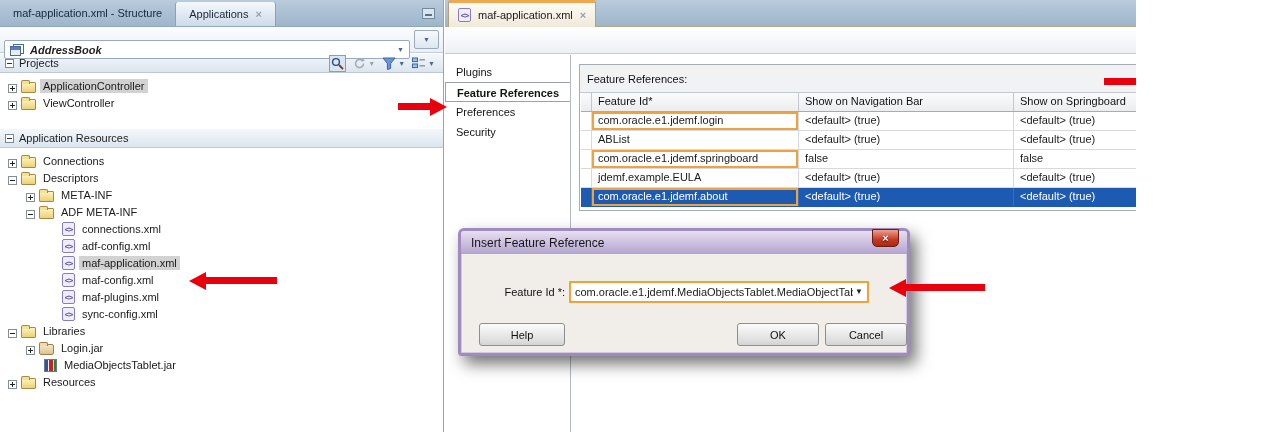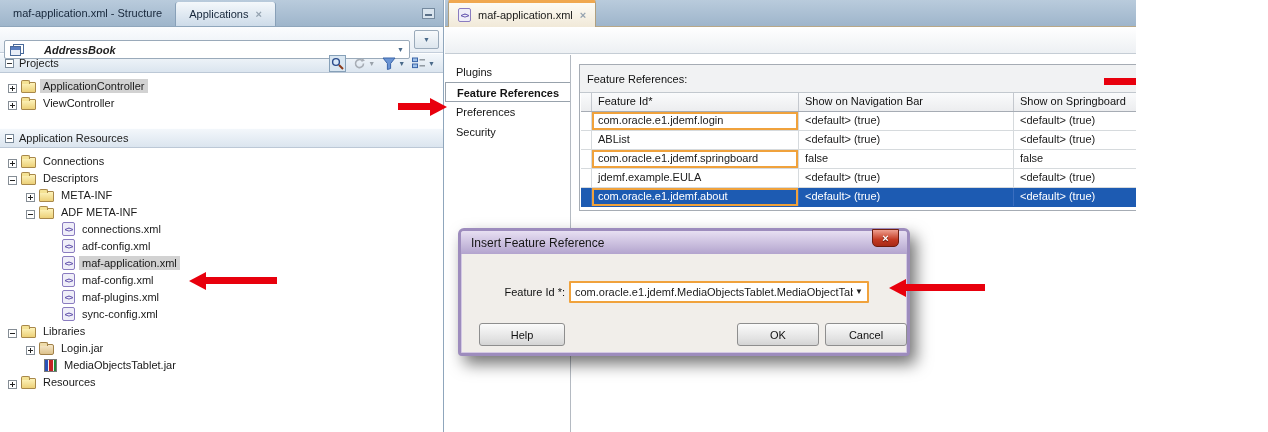--- a/index.html
+++ b/index.html
@@ -10,21 +10,21 @@
   
   .lp { position:absolute; left:0; top:0; width:444px; height:432px; border-right:1px solid #8fa6bc; background:#fff; }
   .lp-tabs { height:27px; background:linear-gradient(#b9cbdc,#9eb5cb); display:flex; align-items:stretch; position:relative; border-bottom:1px solid #8fa6bc; }
   .lp-tab { display:flex; align-items:center; gap:7px; padding:0 13px; color:#16263a; white-space:nowrap; }
   .lp-tab.active { background:linear-gradient(#f4f8fb,#cddbe9); border-left:1px solid #88a0b8; border-right:1px solid #88a0b8; border-radius:3px 3px 0 0; margin-top:2px; }
   .tab-x { color:#94a2b0; font-size:11px; font-weight:bold; line-height:1; }
   .min-icon { position:absolute; right:8px; top:8px; width:13px; height:11px; border:1px solid #74899e; background:#d9e4ee; }
   .min-icon::before { content:""; position:absolute; left:2px; right:2px; bottom:2px; border-bottom:2px solid #5a7088; }
 
   .lp-toolbar { height:26px; background:linear-gradient(#fbfcfe,#e9eff5); border-bottom:1px solid #c4cedb; display:flex; align-items:center; padding:0 4px; gap:4px; }
-  .combo { flex:1; height:19px; background:#fff; border:1px solid #9aaaba; border-radius:2px; display:flex; align-items:center; padding:0 5px; gap:20px;margin-top:20px; }
+  .combo { flex:1; height:19px; background:#fff; border:1px solid #9aaaba; border-radius:2px; display:flex; align-items:center; padding:0 5px; gap:6px;margin-top:20px; }
   .combo-val { font-style:italic; font-weight:bold; flex:1; color:#222; }
   .dd { font-size:7px; color:#4a6a8a; line-height:1; }
   .menu-btn { width:25px; height:19px; border:1px solid #9aaaba; border-radius:2px; background:linear-gradient(#f8fafc,#dde6ee); display:flex; align-items:center; justify-content:center; }
 
   .lp-header { height:20px; background:linear-gradient(#f3f7fb,#dbe5ef); border-bottom:1px solid #bcc8d6; border-top:1px solid #fdfeff; display:flex; align-items:center; padding:0 5px; gap:5px; color:#1c1c1c; }
   .coll-box { width:9px; height:9px; border:1px solid #7a8a9a; background:#fff; position:relative; flex:none; }
   .coll-box::before { content:""; position:absolute; left:1px; right:1px; top:3px; border-top:1px solid #333; }
   .hdr-icons { margin-left:auto; display:flex; align-items:center; gap:7px; padding-right:3px; }
   .icon-with-dd { display:flex; align-items:center; gap:2px; }
   .tool-pressed { border:1px solid #86a0b8; background:#d9e6f1; padding:1px; display:flex; }

